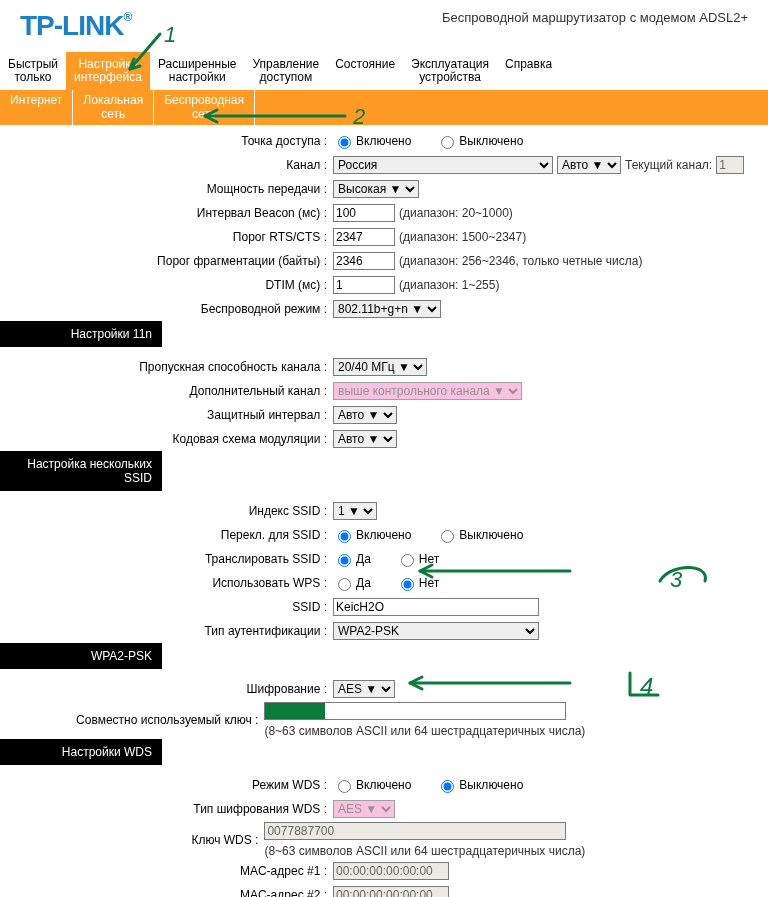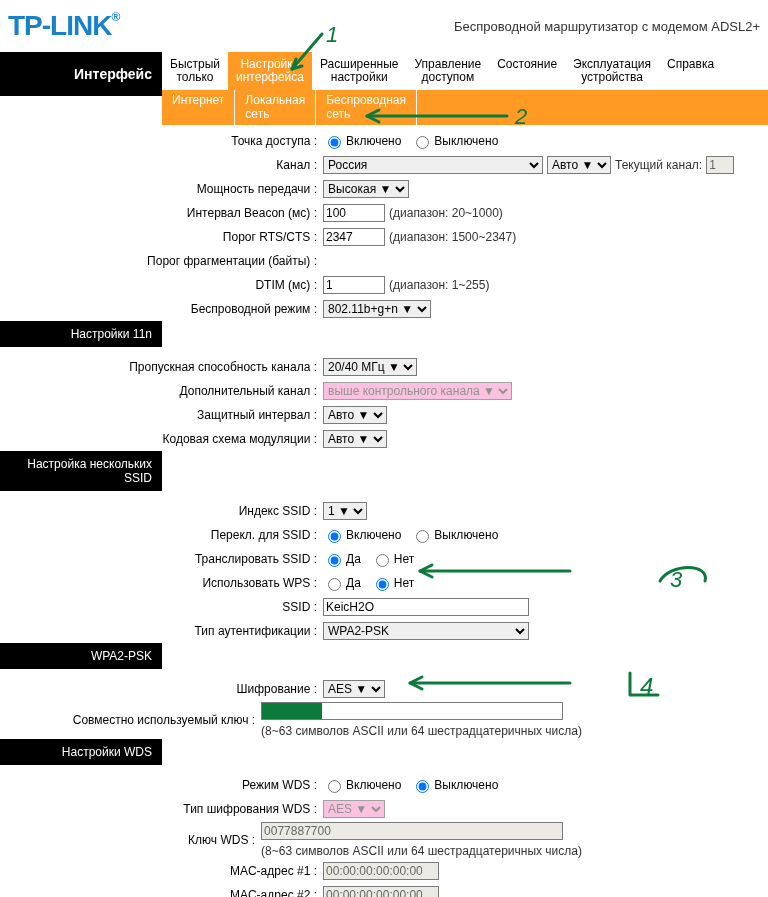--- a/index.html
+++ b/index.html
@@ -1,57 +1,54 @@
 <!DOCTYPE html>
 <html><head>
 <meta charset="utf-8">
 <style>
 html,body{margin:0;padding:0;font-family:Tahoma,Arial,sans-serif;font-size:12px;color:#000;background:#fff;width:768px}
-.header{display:flex;align-items:center;justify-content:space-between;padding:10px 8px}
+.header{display:flex;justify-content:space-between;padding:10px 20px}
 .logo{font-family:Arial,sans-serif;font-size:28px;font-weight:900;color:#1881c8;letter-spacing:-1px}
 .logo sup{font-size:12px;vertical-align:top}
 .subtitle{font-size:13px;color:#333}
 .layout{display:flex;align-items:flex-start}
 .sidebar{width:162px;background:#fff}
 .side-black{background:#000;color:#fff;text-align:right;padding:6px 10px;font-size:12px}
 .side-black.big{font-size:14px;font-weight:bold;padding:14px 10px}
 .main{flex:1;min-width:0}
 .topnav{display:flex;background:#fff;border-bottom:0}
 .topnav div{padding:6px 8px;font-size:12px;text-align:center;line-height:1.1;cursor:pointer}
 .topnav .active{background:#ff9a24;color:#fff}
 .subnav{display:flex;background:#ff9a24;color:#fff;font-size:12px}
-.subnav div{padding:4px 10px;border-right:1px solid #fff;cursor:pointer;line-height:1.1;}
+.subnav div{padding:4px 10px;border-right:1px solid #fff;cursor:pointer;line-height:1.1;text-align:center}
 .form-area{padding-top:4px}
-.row{display:flex;align-items:center;padding:1px 4px;min-height:22px}
+.row{display:flex;align-items:center;padding:1px 14px;min-height:22px}
 .lbl{width:319px;text-align:right;padding-right:6px;font-size:12px;box-sizing:border-box}
 .ctl{display:flex;align-items:center;flex-wrap:wrap;gap:4px;font-size:12px}
 .ctl input[type=text]{font-size:12px;padding:1px 2px;border:1px solid #7a7a7a;background:#fff}
 .ctl input[disabled]{background:#ebebe4;color:#666}
 .ctl select{font-size:12px;border:1px solid #7a7a7a;background:#efefef}
 .ctl select[disabled]{background:#f9a8d4;color:#666}
 .hint{color:#333;font-size:12px}
-.radio{display:inline-flex;align-items:center;gap:2px;margin-right:6px}
+.radio{display:inline-flex;align-items:center;gap:2px;margin-right:21px}
 .spacer{height:4px}
 svg.anno{position:absolute;pointer-events:none}
 .rel{position:relative}
 .green{stroke:#0b7a3b;stroke-width:3;fill:none;stroke-linecap:round;stroke-linejoin:round}
 .greenfill{fill:#0b7a3b}
 </style>
 </head>
 <body>
 
 <div class="header rel">
   <span class="logo"><span>TP-LINK</span><sup>®</sup></span>
   <span class="subtitle">Беспроводной маршрутизатор с модемом ADSL2+</span>
 </div>
 
 <div class="layout">
-  <div class="sidebar">
-    <div class="side-black big">Интерфейс</div>
-  </div>
   <div class="main rel">
     <div class="topnav">
       <div style="white-space:pre">Быстрый
 только</div>
       <div class="active" style="white-space:pre">Настройка
 интерфейса</div>
       <div style="white-space:pre">Расширенные
 настройки</div>
       <div style="white-space:pre">Управление
 доступом</div>
@@ -119,20 +116,24 @@
     </div>
   <div class="row">
       <div class="lbl">Порог RTS/CTS :</div>
     <div class="ctl">
         <input type="text" style="width: 56px;" value="2347">
         <span class="hint">(диапазон: 1500~2347)</span>
       </div>
     </div>
   <div class="row">
       <div class="lbl">Порог фрагментации (байты) :</div>
+    <div class="ctl">
+        <input type="text" style="width: 56px;" value="2346">
+        <span class="hint">(диапазон: 256~2346, только четные числа)</span>
+      </div>
     </div>
   <div class="row">
       <div class="lbl">DTIM (мс) :</div>
     <div class="ctl">
         <input type="text" style="width: 56px;" value="1">
         <span class="hint">(диапазон: 1~255)</span>
       </div>
     </div>
   <div class="row">
       <div class="lbl">Беспроводной режим :</div>

